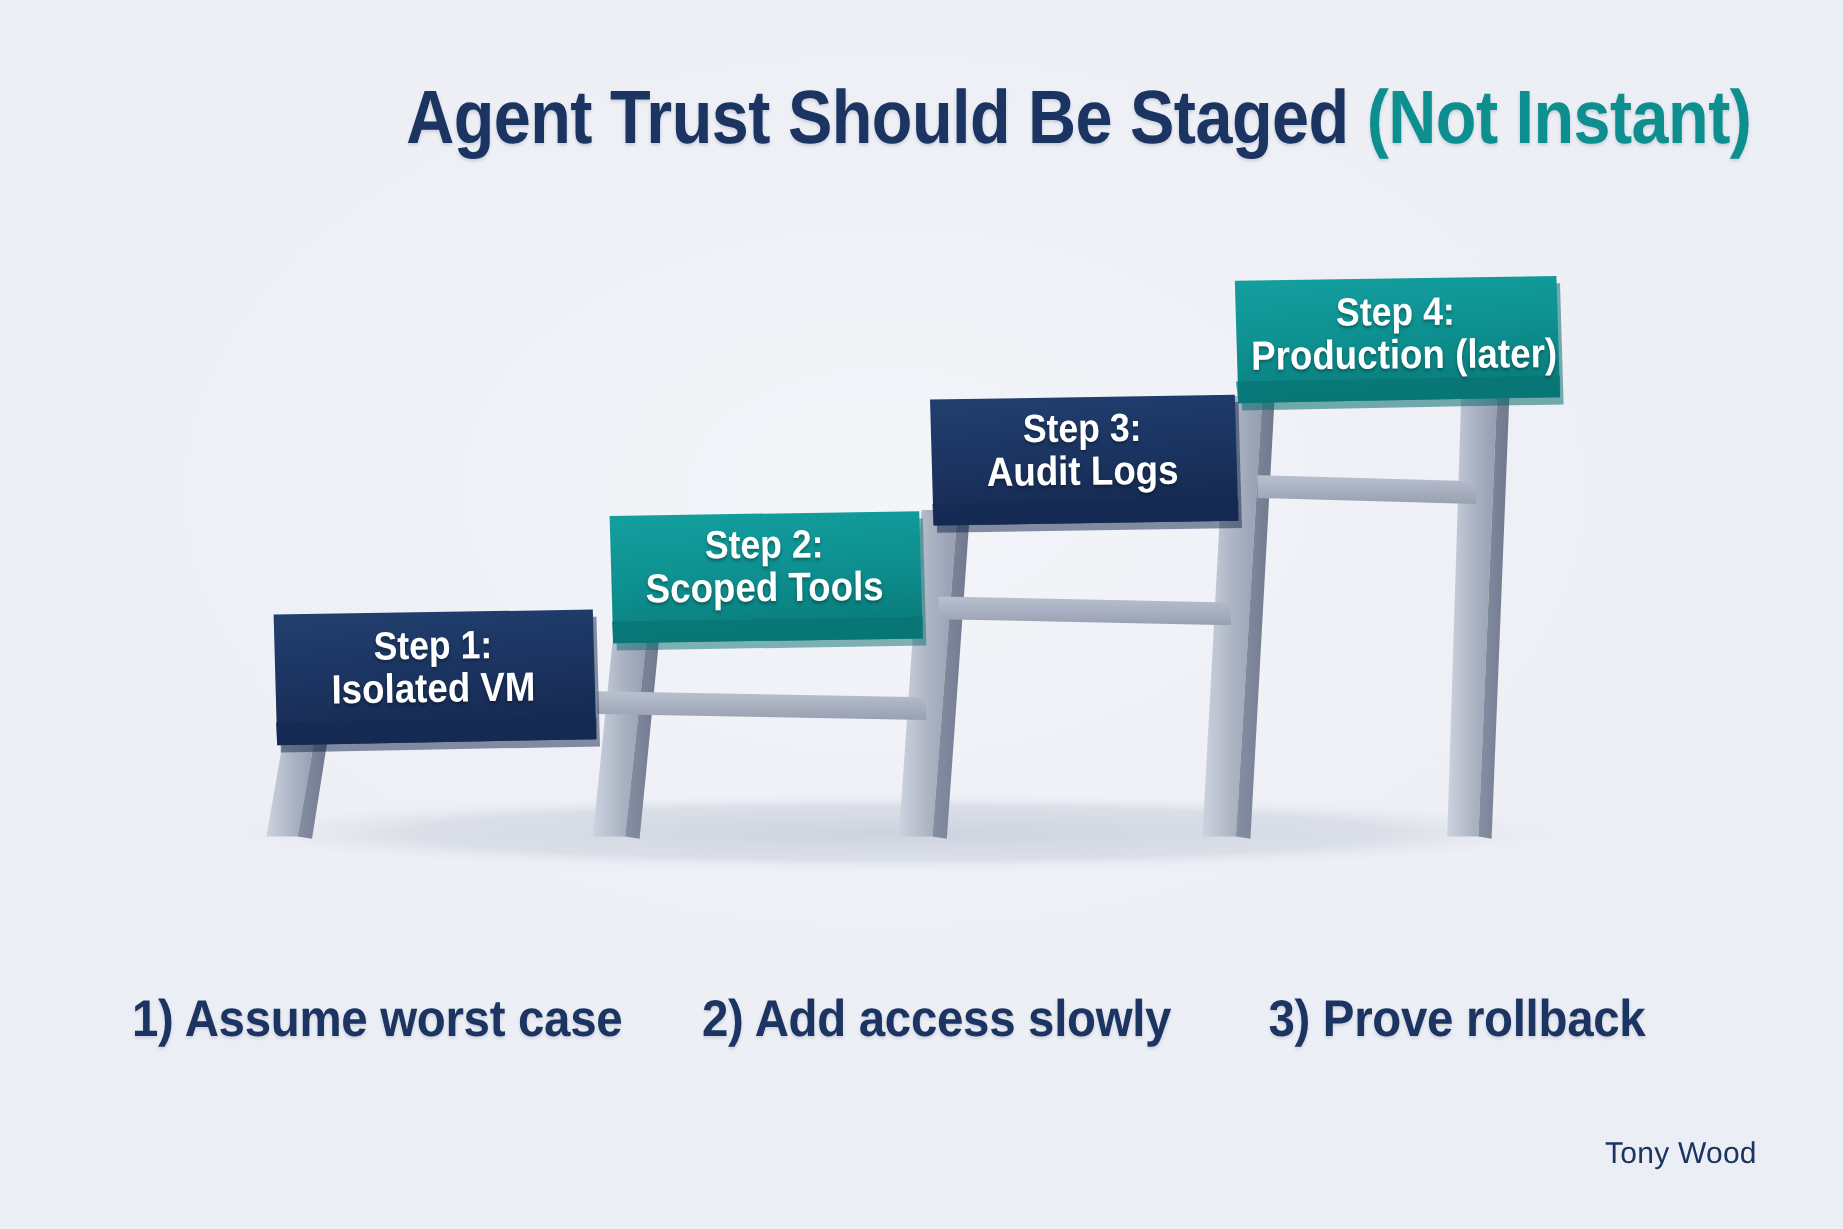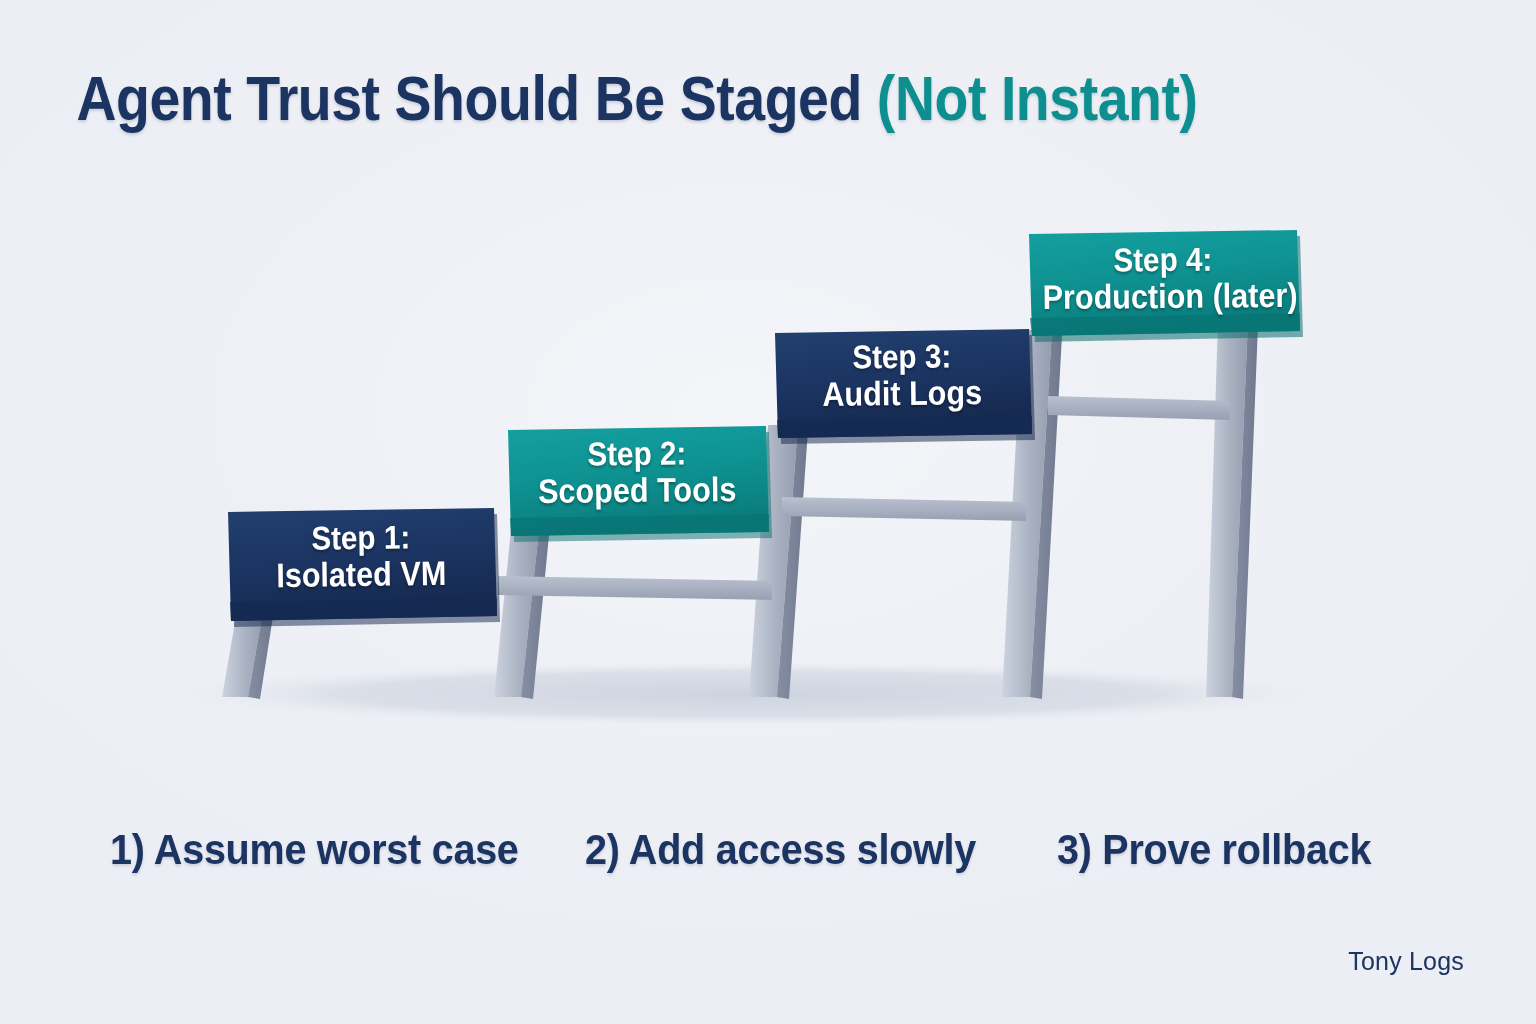--- a/index.html
+++ b/index.html
@@ -21,21 +21,21 @@
       radial-gradient(ellipse 900px 560px at 48% 40%, #f3f5f9 0%, #eef0f6 55%, #eceef5 100%);
     overflow: hidden;
   }
 
   
   #title-block {
     position: absolute;
     left: 0;
     top: 62px;
     width: 1536px;
-    text-align: left;
+    text-align: right;
     white-space: nowrap;
   }
   .title-text {
     font-family: "Liberation Sans Narrow", "Liberation Sans", sans-serif;
     font-weight: bold;
     font-size: 63px;
     letter-spacing: -0.5px;
     transform: scaleX(0.88);
     transform-origin: center;
     display: inline-block;
@@ -231,15 +231,15 @@
     <span class="l1">Step 4:</span>
     <span class="l2">Production (later)</span>
   </div>
 
   <div id="captions">
     <div class="caption" id="caption-1">1) Assume worst case</div>
     <div class="caption" id="caption-2">2) Add access slowly</div>
     <div class="caption" id="caption-3">3) Prove rollback</div>
   </div>
 
-  <div id="signature">Tony Logs</div>
+  <div id="signature">Tony Wood</div>
 
 </div>
 
 </body></html>

